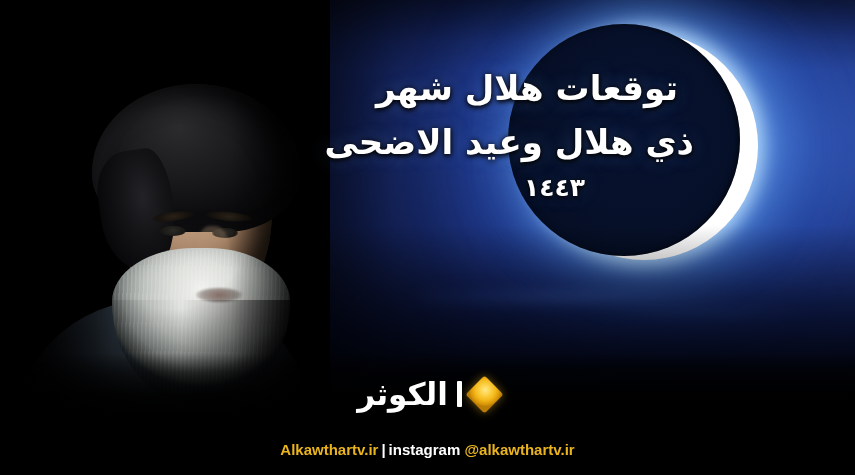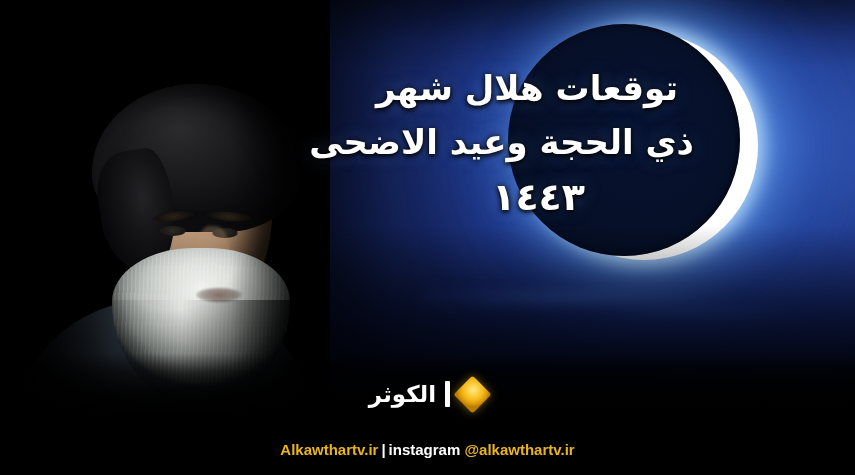--- a/index.html
+++ b/index.html
@@ -317,21 +317,21 @@
     letter-spacing: 0.5px;
     text-shadow:
       0 0 6px rgba(0,0,0,0.85),
       0 2px 5px rgba(0,0,0,0.9),
       0 0 18px rgba(120,170,255,0.35);
     white-space: nowrap;
   }
   .headline-line.l1 { padding-right: 82px; }
   .headline-line.l2 { padding-right: 66px; }
   .headline-year {
-    font-size: 38px;
+    font-size: 25px;
     line-height: 1.5;
     padding-right: 175px;
     text-shadow:
       0 0 6px rgba(0,0,0,0.85),
       0 2px 5px rgba(0,0,0,0.9),
       0 0 18px rgba(120,170,255,0.35);
   }
 
   
   .bottom-bar {
@@ -352,21 +352,21 @@
     display: flex;
     align-items: center;
     justify-content: center;
     gap: 9px;
     height: 44px;
   }
   .logo-word {
     color: #ffffff;
     font-family: "DejaVu Sans", "Liberation Sans", sans-serif;
     font-weight: bold;
-    font-size: 23px;
+    font-size: 31px;
     line-height: 1;
     direction: rtl;
     letter-spacing: 1px;
     text-shadow: 0 1px 2px rgba(0,0,0,0.8);
   }
   .logo-bar {
     width: 5px;
     height: 26px;
     background: #ffffff;
     border-radius: 1px;
@@ -433,21 +433,21 @@
     <div class="p-nose"></div>
     <div class="p-beard"></div>
     <div class="p-beard-strands"></div>
     <div class="p-mouth"></div>
     <div class="p-robe-shadow"></div>
     <div class="p-vignette"></div>
   </div>
 
   <div class="headline">
     <div class="headline-line l1">توقعات هلال شهر</div>
-    <div class="headline-line l2">ذي الحجة وعيد الاضحى</div>
+    <div class="headline-line l2">ذي هلال وعيد الاضحى</div>
     <div class="headline-year">١٤٤٣</div>
   </div>
 
   <div class="bottom-bar"></div>
 
   <div class="logo-row">
     <span class="logo-word">الكوثر</span>
     <span class="logo-bar"></span>
     <span class="logo-diamond"></span>
   </div>

